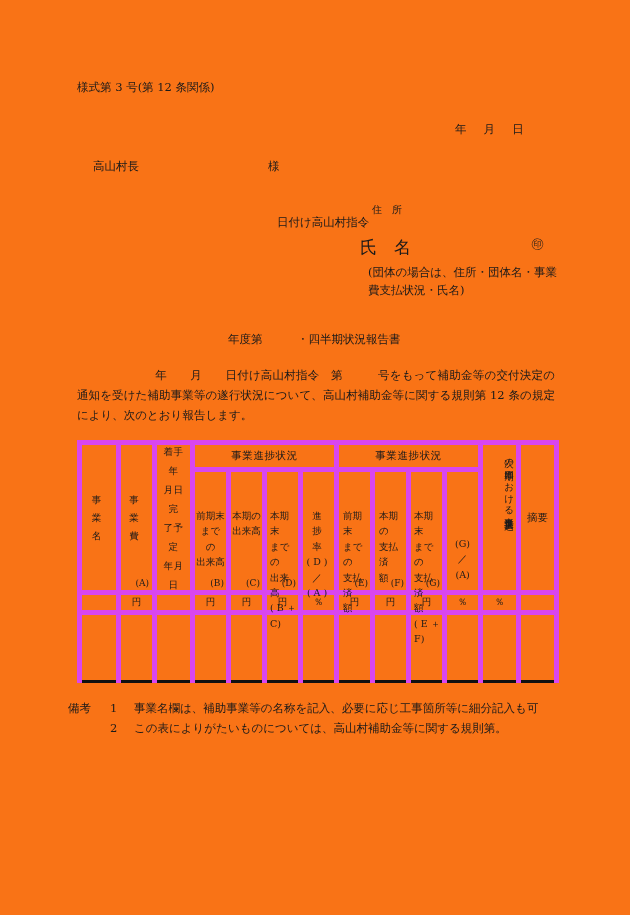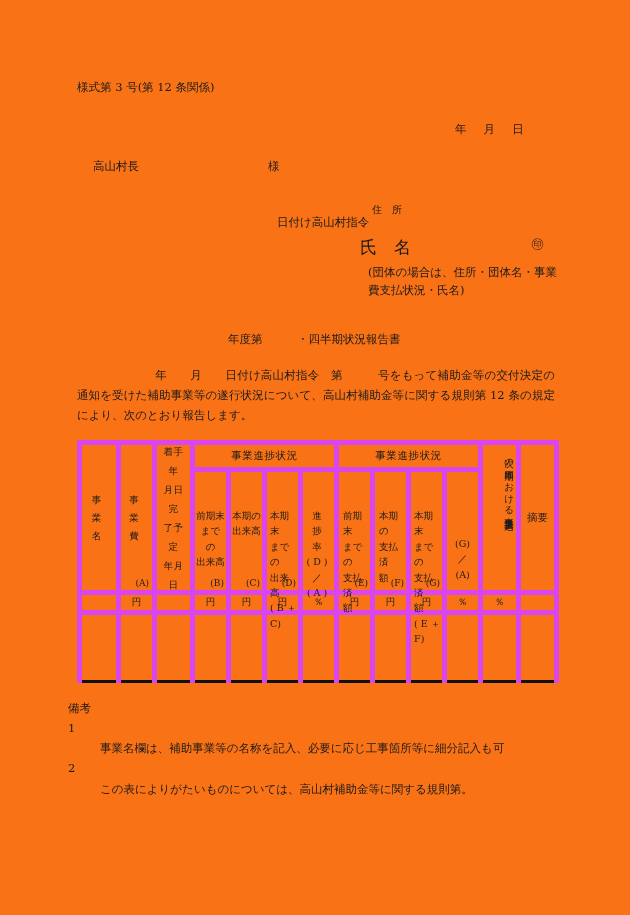--- a/index.html
+++ b/index.html
@@ -189,24 +189,24 @@
   }
   .data-row td { height: 65px; }
 
   
   #remarks {
     position: absolute;
     left: 68px;
     top: 698px;
     font-size: 11.5px;
   }
-  #remarks .row { display: flex; line-height: 1.75; flex-direction: column; }
+  #remarks .row { display: flex; line-height: 1.75; }
   #remarks .label { width: 42px; flex: none; }
   #remarks .num { width: 24px; flex: none; }
-  #remarks .txt { flex: 1; margin-left: 32px; }
+  #remarks .txt { flex: 1; }
 </style>
 </head>
 <body>
 
 <div class="page">
 
   <div class="t jp" id="form-number">様式第 3 号(第 12 条関係)</div>
 
   <div class="t jp" id="date-line">年    月    日</div>
 

